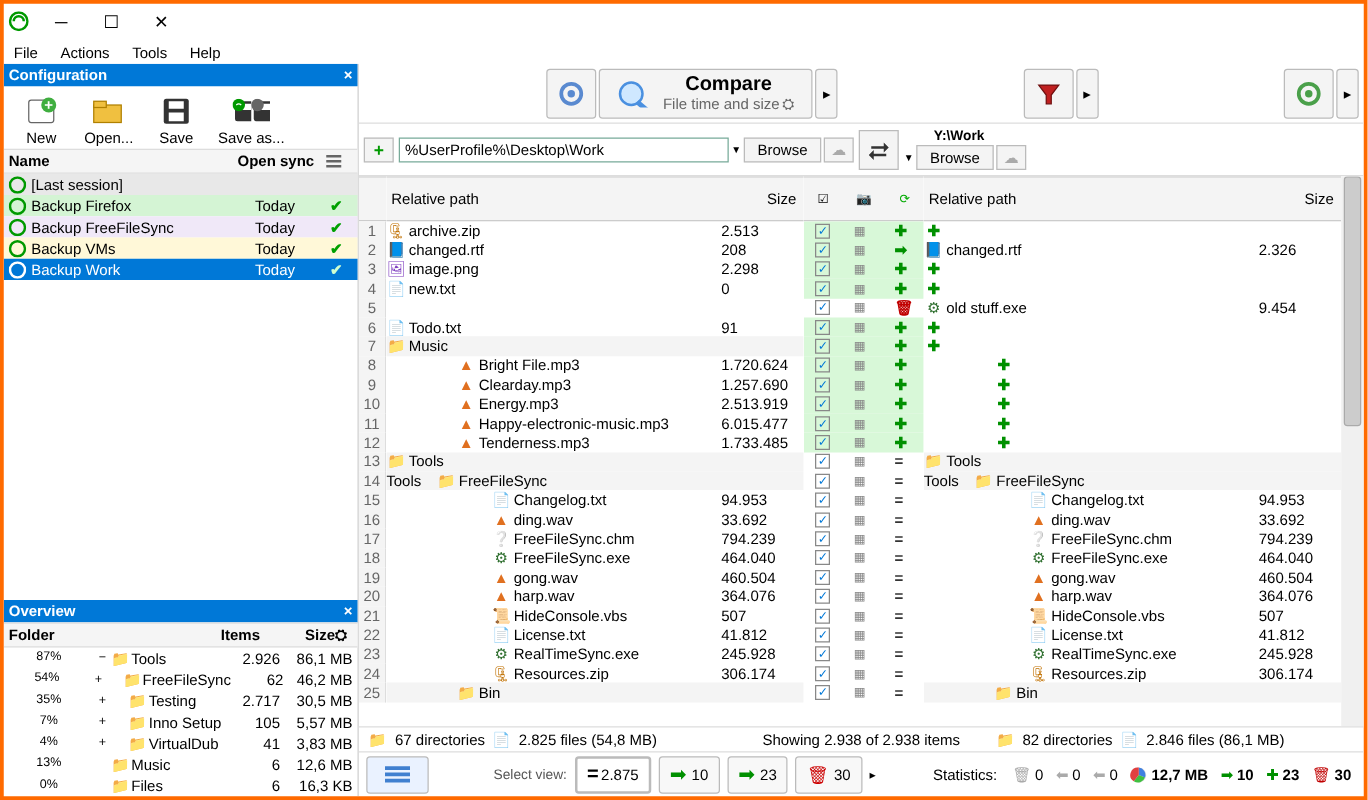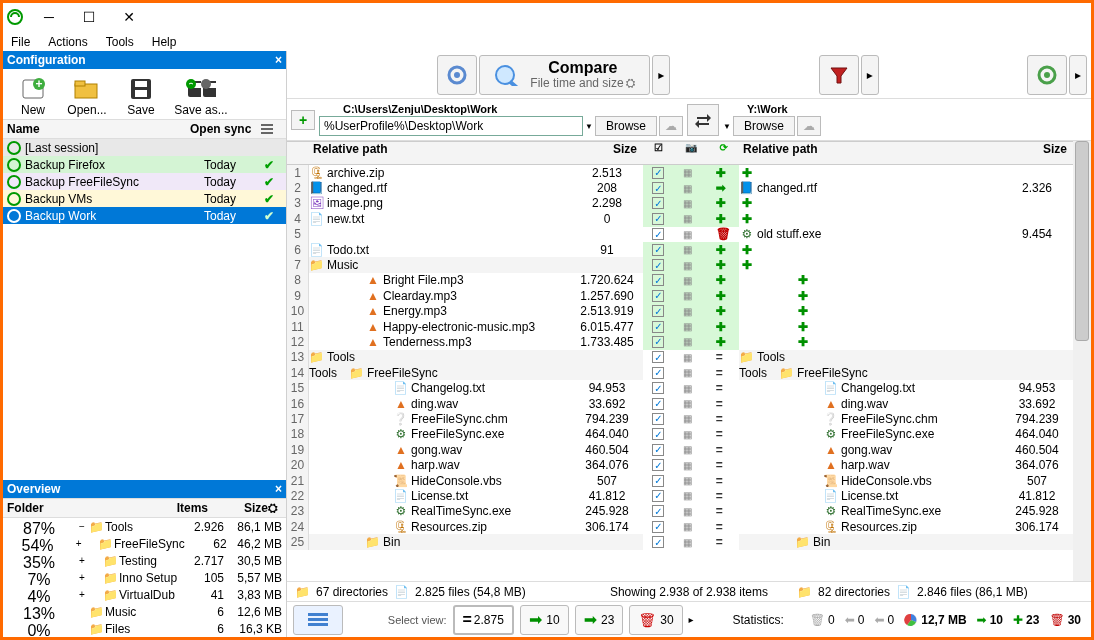--- a/index.html
+++ b/index.html
@@ -44,21 +44,21 @@
 .cfg-list .row.fx { background: #d4f4d4; }
 .cfg-list .row.ffs { background: #f0e8f8; }
 .cfg-list .row.vm { background: #fff8d8; }
 
 .overview { margin-top: auto; }
 .ov-head { display: flex; background: #f5f5f5; border-top: 1px solid #ddd; border-bottom: 1px solid #ddd; font-weight: bold; padding: 2px 4px; }
 .ov-head .f { flex: 1; } .ov-head .i { width: 50px; text-align: right; } .ov-head .s { width: 60px; text-align: right; }
 .ov-row { display: flex; align-items: center; padding: 1px 4px; height: 17px; }
 .ov-row .bar { width: 64px; height: 12px; position: relative; margin-right: 4px; }
 .ov-row .bar-inner { height: 100%; }
-.ov-row .bar-lbl { position: absolute; left: 0; top: -1px; width: 100%; text-align: center; font-size: 16px; }
+.ov-row .bar-lbl { position: absolute; left: 0; top: -1px; width: 100%; text-align: center; font-size: 10px; }
 .ov-row .exp { width: 14px; text-align: center; font-size: 10px; }
 .ov-row .fi { width: 16px; }
 .ov-row .nm { flex: 1; }
 .ov-row .i { width: 44px; text-align: right; }
 .ov-row .s { width: 58px; text-align: right; }
 
 
 .right-pane { flex: 1; display: flex; flex-direction: column; overflow: hidden; }
 
 .top-toolbar { height: 48px; display: flex; align-items: center; gap: 2px; padding: 2px 4px; border-bottom: 1px solid #ddd; }
@@ -81,33 +81,33 @@
 
 .grid-area { flex: 1; display: flex; overflow: hidden; }
 .gcol { display: flex; flex-direction: column; overflow: hidden; }
 .gcol-num { width: 22px; }
 .gcol-left { flex: 1; }
 .gcol-mid { width: 96px; }
 .gcol-right { flex: 1; }
 .gcol-scroll { width: 18px; background: #f0f0f0; position: relative; }
 .gcol-scroll .thumb { position: absolute; top: 0; left: 2px; width: 14px; height: 200px; background: #ccc; border: 1px solid #aaa; border-radius: 3px; }
 
-.ghead { height: 24px; background: #f4f4f4; border-bottom: 1px solid #ccc; border-top: 1px solid #ccc; display: flex; font-weight: bold; }
+.ghead { height: 36px; background: #f4f4f4; border-bottom: 1px solid #ccc; border-top: 1px solid #ccc; display: flex; align-items: center; font-weight: normal; }
 .ghead .rp { flex: 1; padding-left: 4px; }
 .ghead .sz { width: 66px; text-align: right; padding-right: 6px; }
 .ghead.mid { justify-content: space-around; }
 .ghead.mid span { font-size: 10px; }
 
 .gbody { flex: 1; overflow: hidden; }
 .grow { height: 15.4px; display: flex; align-items: center; font-size: 12px; }
 .grow.num { justify-content: center; background: #f4f4f4; border-right: 1px solid #ddd; color: #666; }
 .grow .indent { display: inline-block; }
 .grow .ficon { width: 16px; text-align: center; margin-right: 2px; }
 .grow .nm { flex: 1; white-space: nowrap; overflow: hidden; }
-.grow .sz { width: 66px; text-align: center; padding-right: 6px; }
+.grow .sz { width: 66px; text-align: left; padding-right: 6px; }
 .grow.folder-row { background: #f4f4f4; }
 .gcol-mid .grow { justify-content: space-around; }
 .gcol-mid .grow.create { background: #d8f8d8; }
 .chk { width: 12px; height: 12px; border: 1px solid #888; display: inline-flex; align-items: center; justify-content: center; font-size: 10px; color: #0078d7; }
 .cam { width: 14px; font-size: 10px; color: #888; }
 .arw { width: 14px; font-size: 12px; }
 .arw.create { color: #009000; font-weight: bold; }
 .arw.delete { color: #c00000; font-weight: bold; }
 .arw.equal { color: #333; font-weight: bold; letter-spacing: -2px; }
 
@@ -116,21 +116,21 @@
 .foot-summary .sec { flex: 1; display: flex; align-items: center; gap: 6px; padding: 0 8px; }
 .foot-summary .sec.center { justify-content: center; flex: 0 0 200px; }
 
 
 .bottom-bar { height: 36px; border-top: 1px solid #ddd; display: flex; align-items: center; padding: 2px 6px; gap: 6px; }
 .view-toggle { width: 50px; height: 30px; border: 1px solid #bbb; background: #eaf2ff; border-radius: 3px; display: flex; align-items: center; justify-content: center; }
 .select-view { font-size: 11px; color: #555; }
 .view-btn { height: 30px; border: 1px solid #bbb; border-radius: 3px; padding: 0 8px; display: flex; align-items: center; gap: 4px; background: #f8f8f8; }
 .view-btn.active { background: #fff; border-width: 2px; }
 .stats { margin-left: auto; display: flex; align-items: center; gap: 2px; font-size: 11px; }
-.stats .lbl { margin-right: 20px; }
+.stats .lbl { margin-right: 6px; }
 .stats .grp { display: flex; align-items: center; gap: 3px; padding: 0 4px; }
 .stats .hl { font-weight: bold; }
 
 .fico-folder { color: #f0b840; }
 .fico-txt { color: #888; }
 .fico-zip { color: #c07000; }
 .fico-rtf { color: #2060c0; }
 .fico-png { color: #8040c0; }
 .fico-mp3 { color: #e07020; }
 .fico-exe { color: #307030; }
@@ -399,21 +399,20 @@
           </svg>
         </div>
       <div class="tb-btn" style="min-width:18px">▸</div>
     </div>
 
     <div class="pair-paths">
       <div class="plus">
           <span style="color:#009900;font-weight:bold;font-size:14px">+</span>
         </div>
       <div class="path-col">
-        <div class="lbl">C:\Users\Zenju\Desktop\Work</div>
         <div class="row">
           <input value="%UserProfile%\Desktop\Work" style="">
           <span style="font-size:8px">▼</span>
           <button class="browse">Browse</button>
           <div class="cloud">☁</div>
         </div>
       </div>
       <div class="swap">
           <svg width="20" height="20">
             <path d="M4 7 L14 7 L14 4 L18 8 L14 12 L14 9 L4 9 Z" fill="#333"></path>

